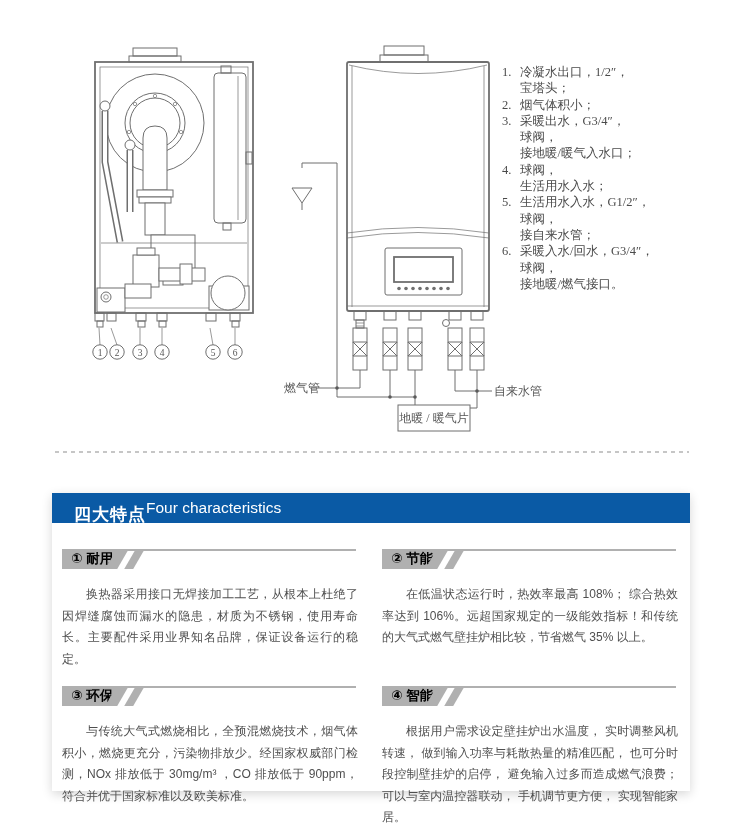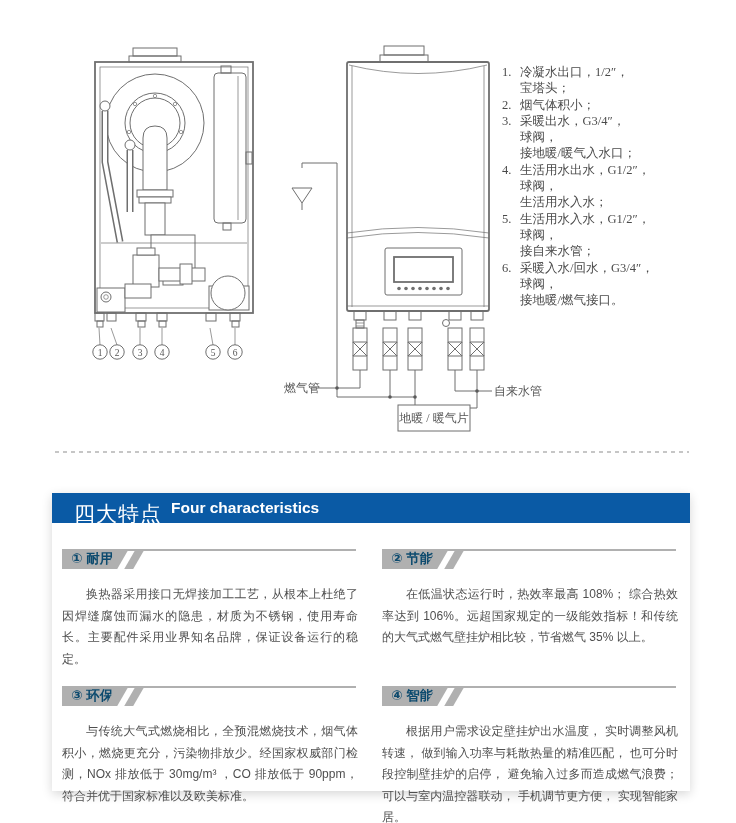--- a/index.html
+++ b/index.html
@@ -25,34 +25,34 @@
   }
   
   .card {
     position:absolute; left:52px; top:493px; width:638px; height:298px;
     background:#fff; box-shadow:0 3px 10px rgba(0,0,0,0.16);
   }
   .card-header {
     height:30px; background:#0a5aa5; color:#fff;
     display:flex; align-items:center; padding-left:22px;
   }
-  .card-header .zh { font-size:21px; font-weight:normal; letter-spacing:1px;margin-top:12px; }
-  .card-header .en { font-size:15.5px; margin-left:9px; font-weight:700; }
+  .card-header .zh { font-size:17px; font-weight:bold; letter-spacing:1px;margin-top:12px; }
+  .card-header .en { font-size:15.5px; font-weight:400; }
   .card-body {
     display:grid; grid-template-columns:1fr 1fr; column-gap:24px; row-gap:16px;
     padding:26px 12px 0 10px;
   }
   .feature { min-height:98px; }
   .feature-head { position:relative; height:20px; }
   .feature-head .rule {
     position:absolute; left:0; right:2px; top:0; height:2px; background:#b0b0b0;
   }
   .tag {
     position:absolute; left:0; top:0; height:20px; line-height:20px;
-    background:#b0b0b0; color:#0c4a6e; font-size:13.5px; font-weight:bold;
+    background:#b0b0b0; color:#000000; font-size:13.5px; font-weight:bold;
     padding:0 4px 0 9px; white-space:nowrap;
   }
   .tag::after {
     content:""; position:absolute; top:0; right:-6px; width:12px; height:100%;
     background:#b0b0b0; transform:skewX(-30deg);
   }
   .tag::before {
     content:""; position:absolute; top:0; right:-22px; width:9px; height:100%;
     background:#b0b0b0; transform:skewX(-30deg);
   }
@@ -285,21 +285,20 @@
       <div>烟气体积小；</div>
     </div>
     <div class="legend-item">
       <span class="num">3.</span>
       <div>采暖出水，G3/4″，</div>
       <div>球阀，</div>
       <div>接地暖/暖气入水口；</div>
     </div>
     <div class="legend-item">
       <span class="num">4.</span>
-      <div>生活用水出水，G1/2″，</div>
       <div>球阀，</div>
       <div>生活用水入水；</div>
     </div>
     <div class="legend-item">
       <span class="num">5.</span>
       <div>生活用水入水，G1/2″，</div>
       <div>球阀，</div>
       <div>接自来水管；</div>
     </div>
     <div class="legend-item">

